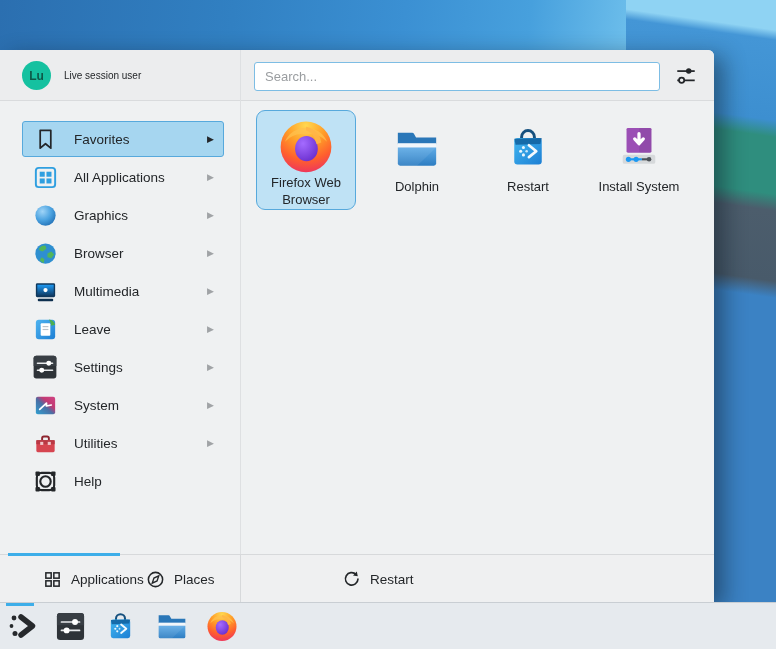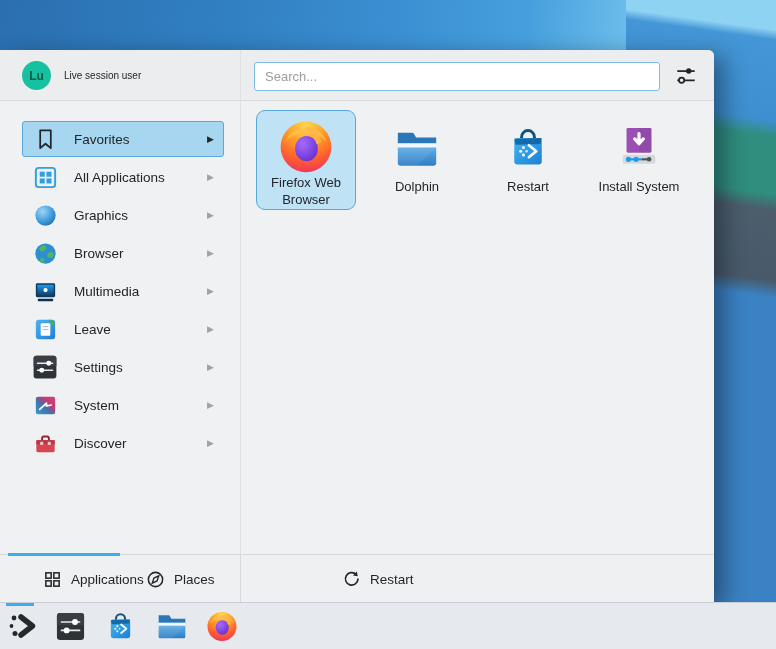--- a/index.html
+++ b/index.html
@@ -355,23 +355,38 @@
       <div class="inner">
         <span class="side-icon">
           <svg viewBox="0 0 28 28" width="27" height="27">
             <path d="M10.5 10.5 v-2 a1.8 1.8 0 0 1 1.8 -1.8 h3.4 a1.8 1.8 0 0 1 1.8 1.8 v2" fill="none" stroke="#8e2630" stroke-width="2"></path>
             <rect x="4.5" y="10.5" width="19" height="12.5" rx="1.5" fill="#d64550"></rect>
             <rect x="4.5" y="10.5" width="19" height="4.2" fill="#b93844"></rect>
             <rect x="8.5" y="12.3" width="3.2" height="3.2" fill="#f1c6ca"></rect>
             <rect x="16.3" y="12.3" width="3.2" height="3.2" fill="#f1c6ca"></rect>
           </svg>
         </span>
-        <span class="side-label">Discover</span>
-      </div>
-      <span class="side-arrow">▶</span>
+        <span class="side-label">Utilities</span>
+      </div>
+      <span class="side-arrow">▶</span>
+    </li>
+    <li class="side-item">
+      <div class="inner">
+        <span class="side-icon">
+          <svg viewBox="0 0 28 28" width="27" height="27">
+            <rect x="5" y="5" width="18" height="18" rx="5" fill="none" stroke="#232629" stroke-width="2.2"></rect>
+            <circle cx="14" cy="14" r="5.4" fill="none" stroke="#232629" stroke-width="2.2"></circle>
+            <rect x="3.6" y="3.6" width="4.6" height="4.6" rx="1" fill="#232629"></rect>
+            <rect x="19.8" y="3.6" width="4.6" height="4.6" rx="1" fill="#232629"></rect>
+            <rect x="3.6" y="19.8" width="4.6" height="4.6" rx="1" fill="#232629"></rect>
+            <rect x="19.8" y="19.8" width="4.6" height="4.6" rx="1" fill="#232629"></rect>
+          </svg>
+        </span>
+        <span class="side-label">Help</span>
+      </div>
     </li>
   </ul>
 
   <div class="app-grid">
     <div class="tile selected">
       <div class="tile-icon">
         <svg viewBox="0 0 64 64" width="56" height="56">
             <use href="#sym-firefox"></use>
           </svg>
       </div>

